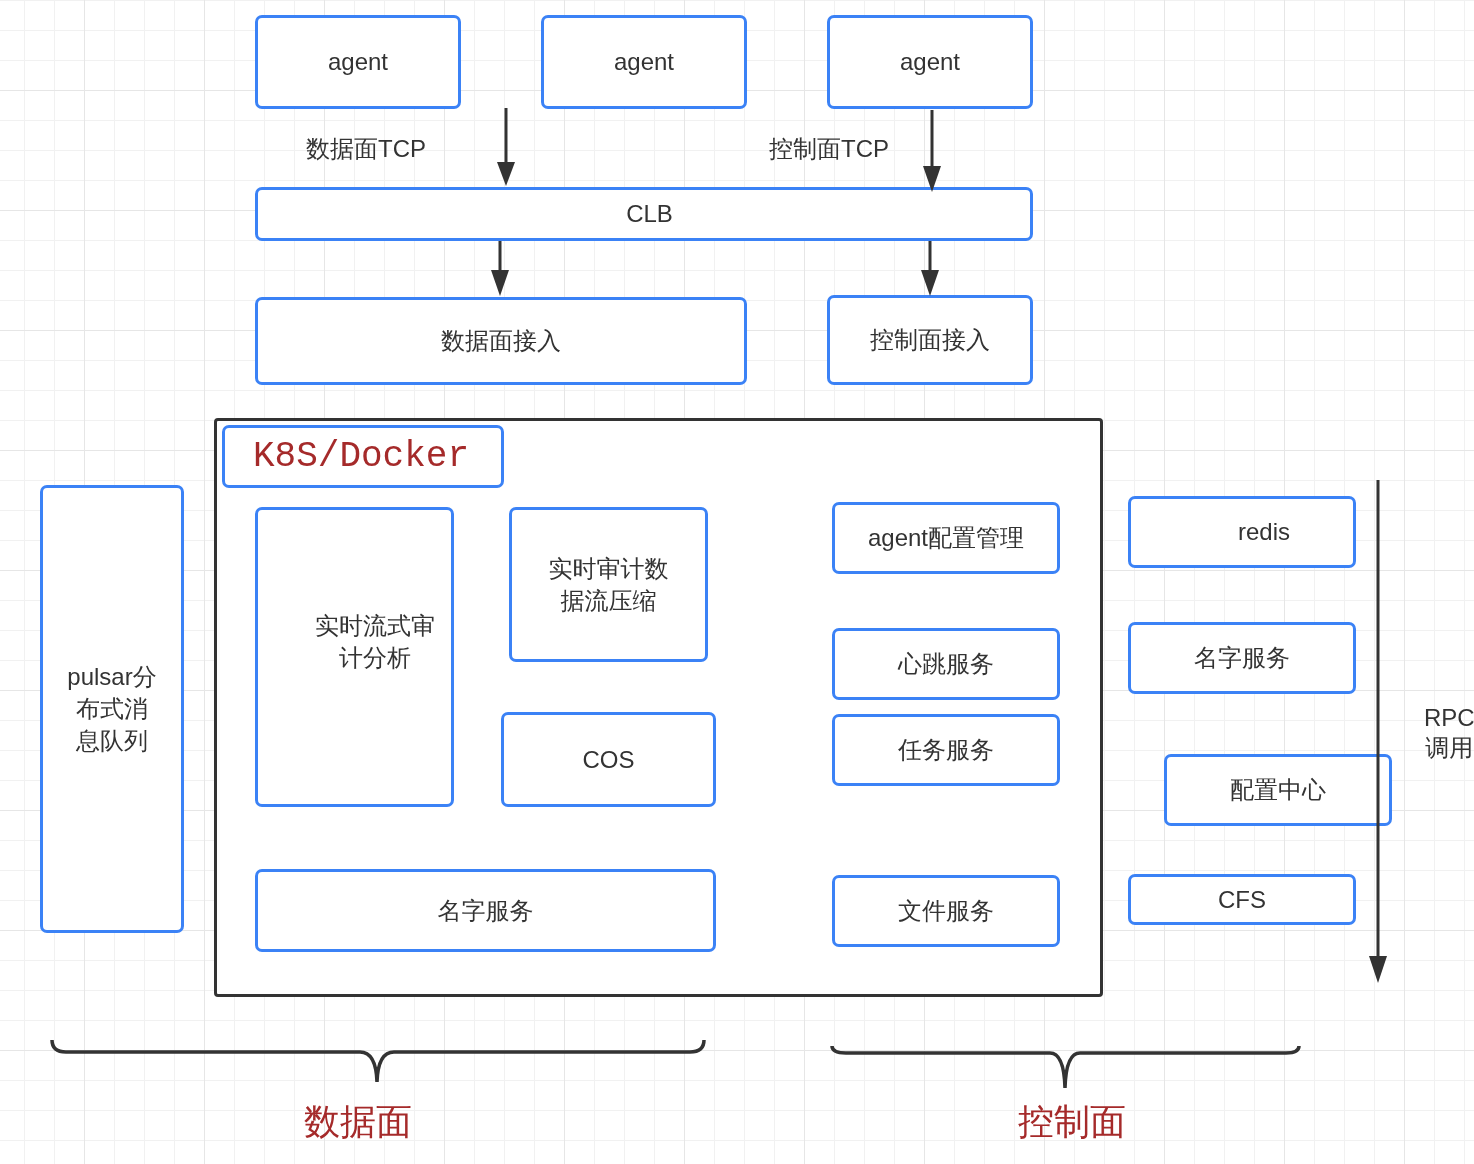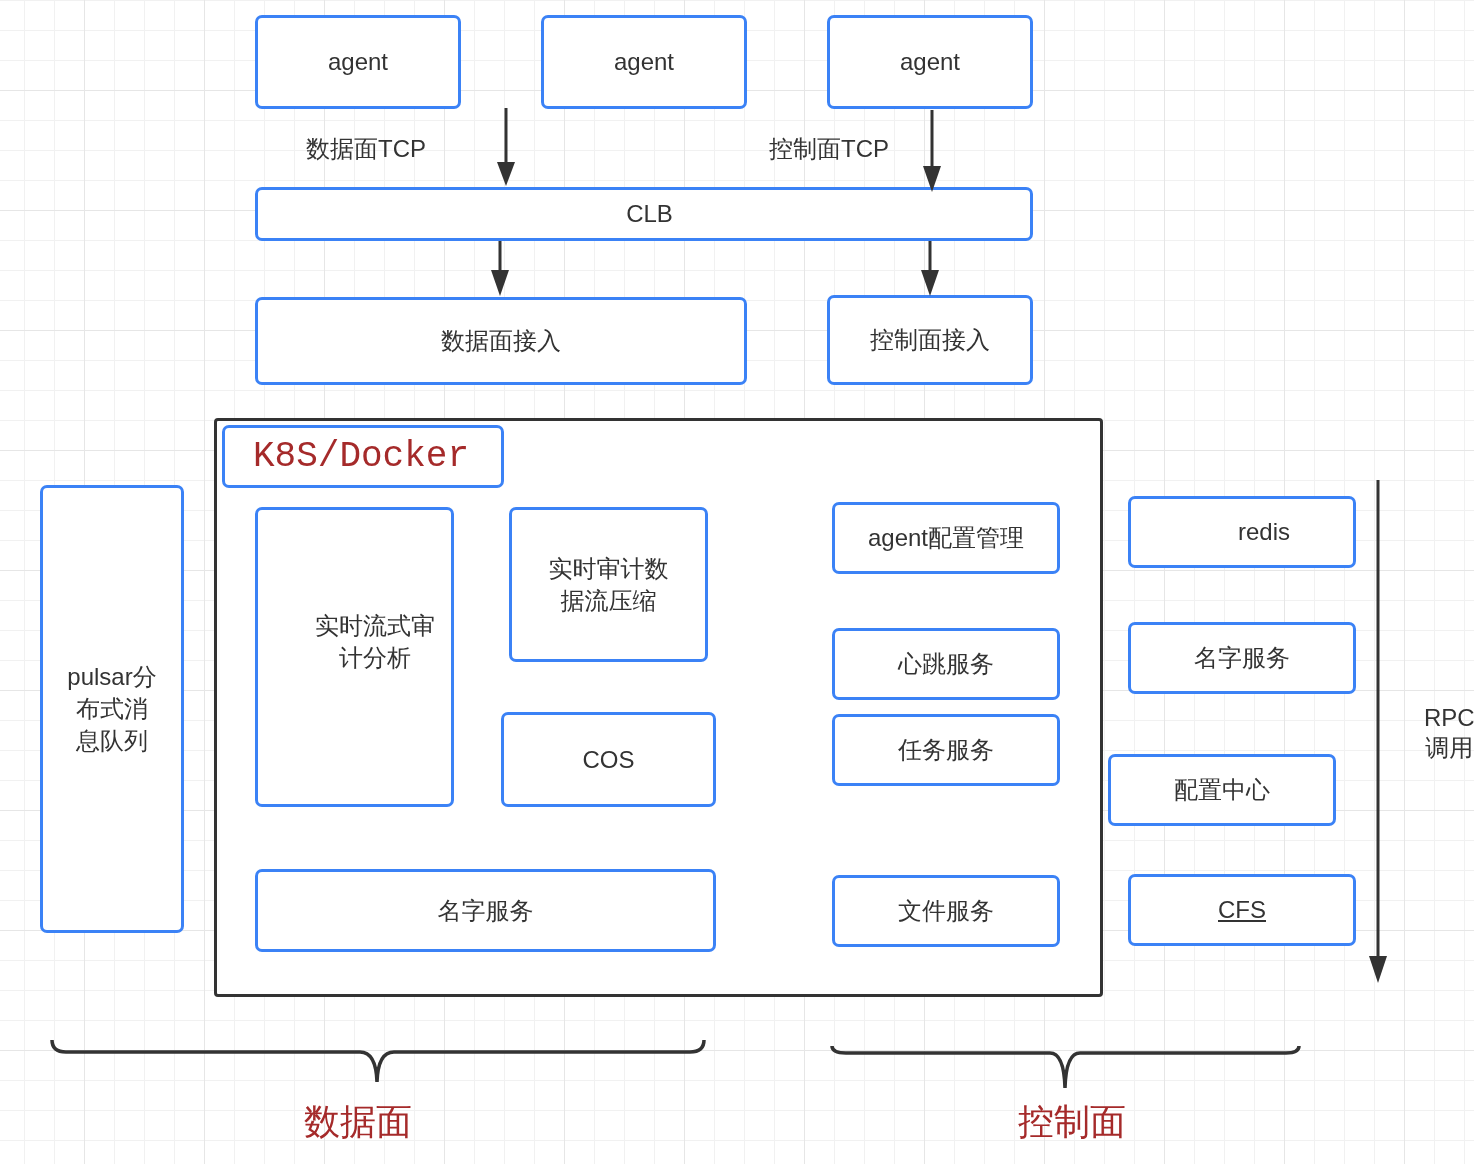--- a/index.html
+++ b/index.html
@@ -97,24 +97,24 @@
 <div class="box" style="left:832px;top:875px;width:228px;height:72px;">
     <span>文件服务</span>
   </div>
 
 <div class="box" style="left:1128px;top:496px;width:228px;height:72px;padding-left:44px;">
     <span>redis</span>
   </div>
 <div class="box" style="left:1128px;top:622px;width:228px;height:72px;">
     <span>名字服务</span>
   </div>
-<div class="box" style="left:1108px;top:754px;width:228px;height:72px;justify-content:center;">
+<div class="box" style="left:1164px;top:754px;width:228px;height:72px;justify-content:center;">
     <span>配置中心</span>
   </div>
-<div class="box" style="left:1128px;top:874px;width:228px;height:72px;text-decoration:underline;">
+<div class="box" style="left:1128px;top:874px;width:228px;height:51px;">
     <span>CFS</span>
   </div>
 
 <div class="label" style="left:1400px;top:703px;white-space:pre-line;line-height:30px;text-align:center;margin-left:24px;">RPC
 调用</div>
 
 <div class="label red" style="left:304px;top:1098px;font-size:36px;">数据面</div>
 <div class="label red" style="left:1018px;top:1098px;font-size:36px;">控制面</div>
 
 <svg class="overlay" width="1474" height="1164">

